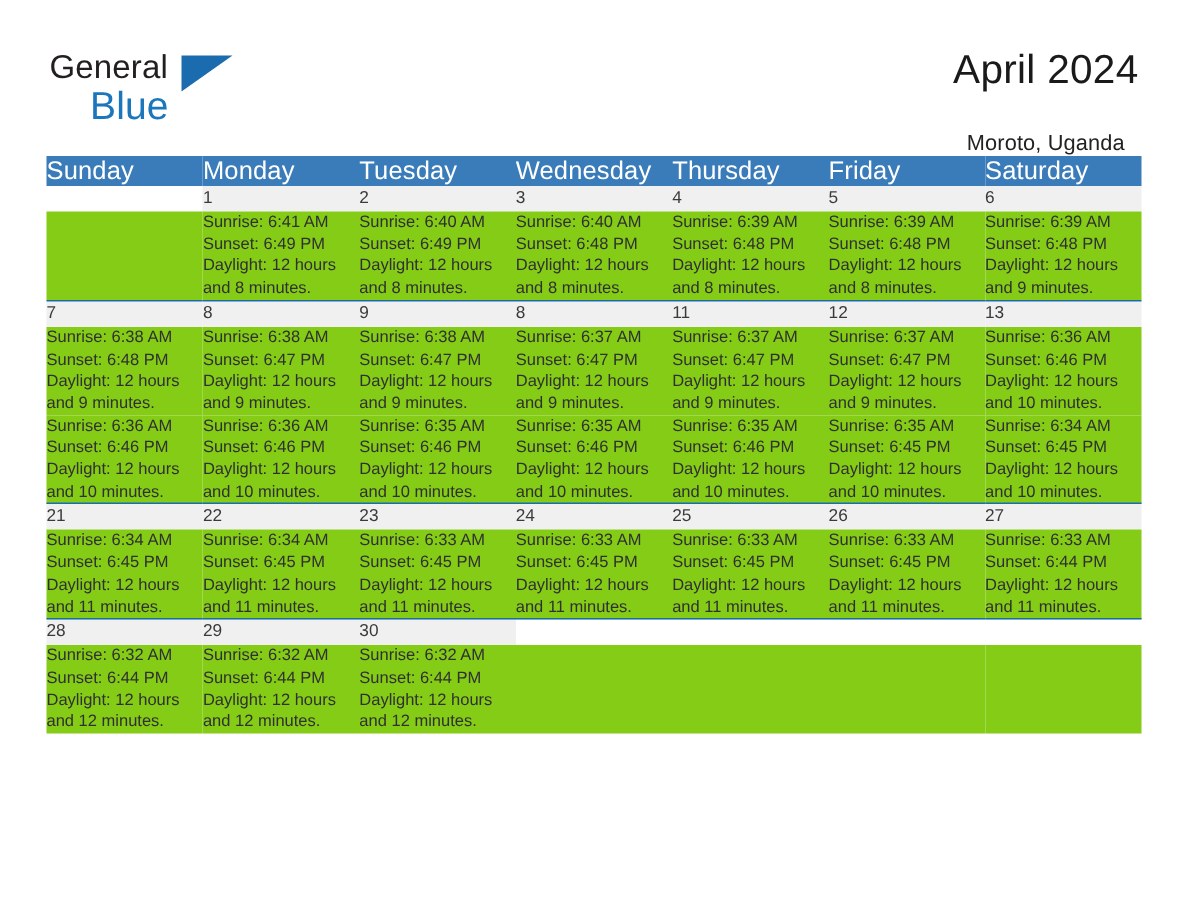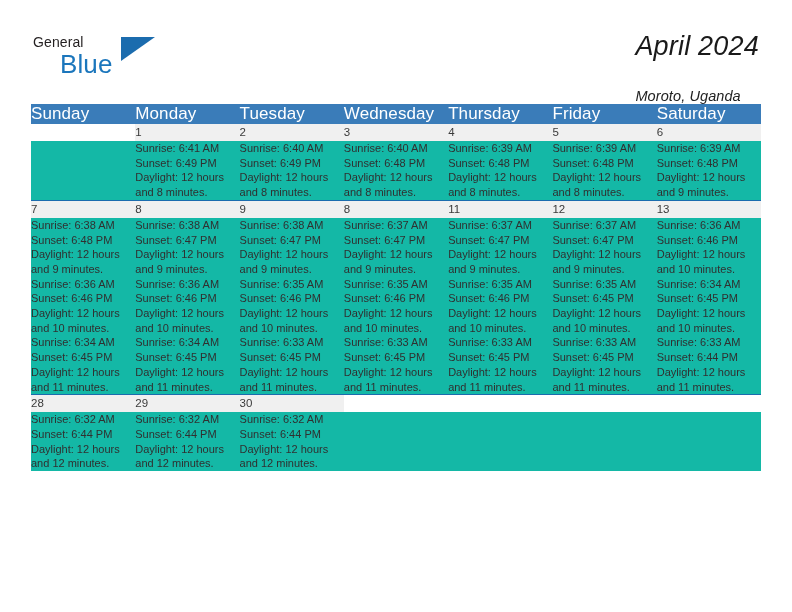--- a/index.html
+++ b/index.html
@@ -34,21 +34,21 @@
   .logo {
     position: absolute;
     left: 33px;
     top: 34px;
     width: 240px;
     height: 52px;
     line-height: 1;
     user-select: none;
   }
   .logo-general {
-    font-size: 14px;
+    font-size: 22px;
     color: #231f20;
     letter-spacing: 0.1px;
     display: inline-block;
   }
   .logo-blue {
     font-size: 26px;
     color: #1b76bc;
     display: block;
     margin-top: 1px;
     margin-left: 27px;
@@ -61,22 +61,21 @@
     width: 0;
     height: 0;
     border-left: 34px solid #1b6cae;
     border-bottom: 24px solid transparent;
   }
 
   .title-block {
     position: absolute;
     right: 33px;
     top: 30px;
-    text-align: left;
-    font-style: italic;
+    text-align: center;
   }
   .cal-title {
     font-size: 27px;
     color: #1a1a1a;
     line-height: 32px;
     font-weight: normal;
     letter-spacing: 0.2px;
   }
   .cal-subtitle {
     font-size: 14.5px;
@@ -139,21 +138,21 @@
   .num-row td.empty {
     background: #ffffff;
     border-top: 1px solid #1b6cae;
   }
   .num-row.first td.empty {
     border-top: none;
   }
 
   
   .info-row td {
-    background: #14b8a6;
+    background: #84cc16;
     height: 57px;
     padding: 4px 6px 6px 6px;
     box-sizing: border-box;
     font-size: 11px;
     line-height: 14.7px;
     color: #303030;
   }
   .info-row td .line {
     white-space: nowrap;
   }
@@ -330,20 +329,29 @@
               <div class="line">Daylight: 12 hours</div>
               <div class="line">and 10 minutes.</div>
             </td>
             <td>
               <div class="line">Sunrise: 6:34 AM</div>
               <div class="line">Sunset: 6:45 PM</div>
               <div class="line">Daylight: 12 hours</div>
               <div class="line">and 10 minutes.</div>
             </td>
           </tr>
+          <tr class="num-row">
+            <td>21</td>
+            <td>22</td>
+            <td>23</td>
+            <td>24</td>
+            <td>25</td>
+            <td>26</td>
+            <td>27</td>
+          </tr>
           <tr class="info-row">
             <td>
               <div class="line">Sunrise: 6:34 AM</div>
               <div class="line">Sunset: 6:45 PM</div>
               <div class="line">Daylight: 12 hours</div>
               <div class="line">and 11 minutes.</div>
             </td>
             <td>
               <div class="line">Sunrise: 6:34 AM</div>
               <div class="line">Sunset: 6:45 PM</div>

